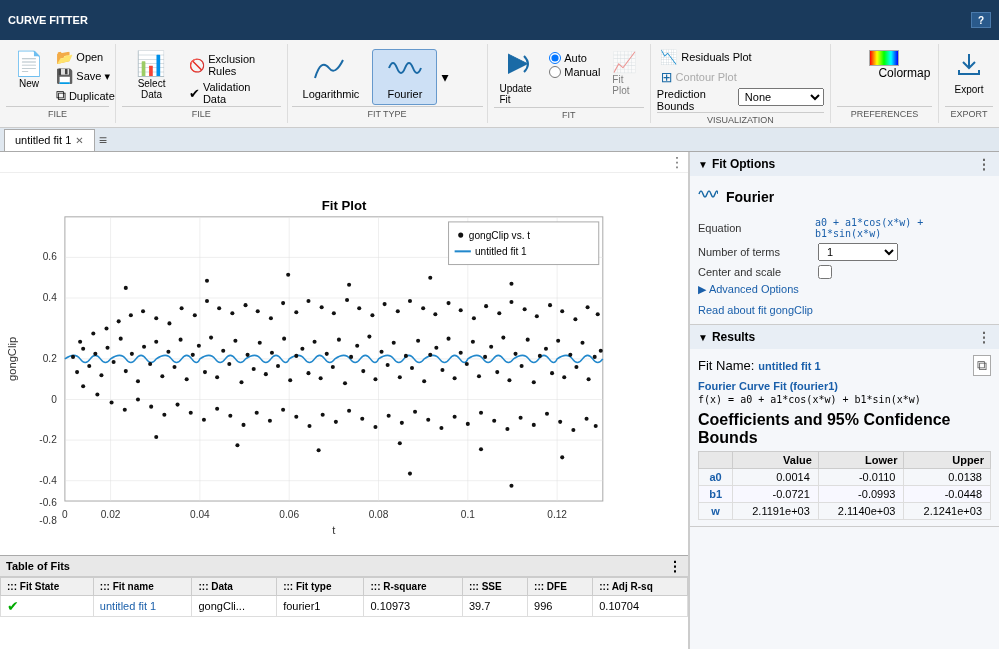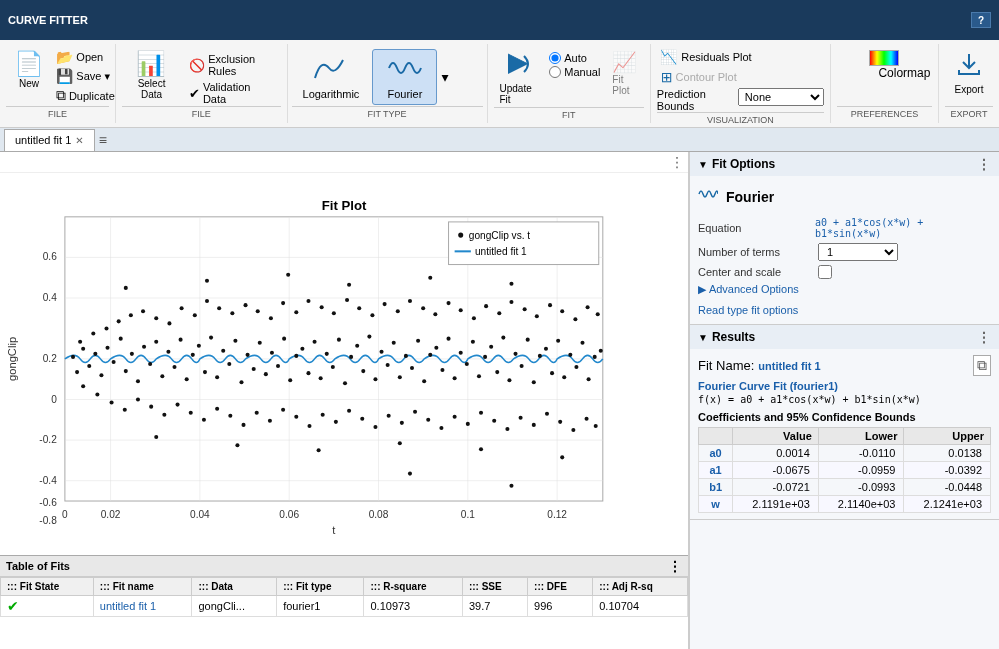--- a/index.html
+++ b/index.html
@@ -551,21 +551,21 @@
       color: #1a5faa;
       margin-bottom: 2px;
     }
     .formula-line {
       font-size: 10px;
       font-family: monospace;
       margin-bottom: 6px;
     }
 
     .coefficients-title {
-      font-size: 11px;
+      font-size: 16px;
       font-weight: bold;
       margin-bottom: 4px;
     }
 
     #results-table {
       width: 100%;
       border-collapse: collapse;
       font-size: 11px;
     }
     #results-table th {
@@ -1114,21 +1114,21 @@
 
         <div class="option-row">
           <span class="option-label">Center and scale</span>
           <input type="checkbox" class="option-checkbox" style="">
         </div>
 
         <div class="advanced-link">
           <span>▶ Advanced Options</span>
         </div>
 
-        <a class="read-link">Read type fit options</a>
+        <a class="read-link">Read about fit gongClip</a>
       </div>
     </div>
 
     <div class="panel-section">
       <div class="panel-section-header">
         <span class="collapse-icon">▼</span>
         <span>Results</span>
         <span class="section-menu">⋮</span>
       </div>
       <div class="results-section-body">
@@ -1154,26 +1154,20 @@
             </tr>
           </thead>
           <tbody id="results-tbody">
           <tr>
                 <td>a0</td>
                 <td>0.0014</td>
                 <td>-0.0110</td>
                 <td>0.0138</td>
               </tr>
               <tr>
-                <td>a1</td>
-                <td>-0.0675</td>
-                <td>-0.0959</td>
-                <td>-0.0392</td>
-              </tr>
-              <tr>
                 <td>b1</td>
                 <td>-0.0721</td>
                 <td>-0.0993</td>
                 <td>-0.0448</td>
               </tr>
               <tr>
                 <td>w</td>
                 <td>2.1191e+03</td>
                 <td>2.1140e+03</td>
                 <td>2.1241e+03</td>

